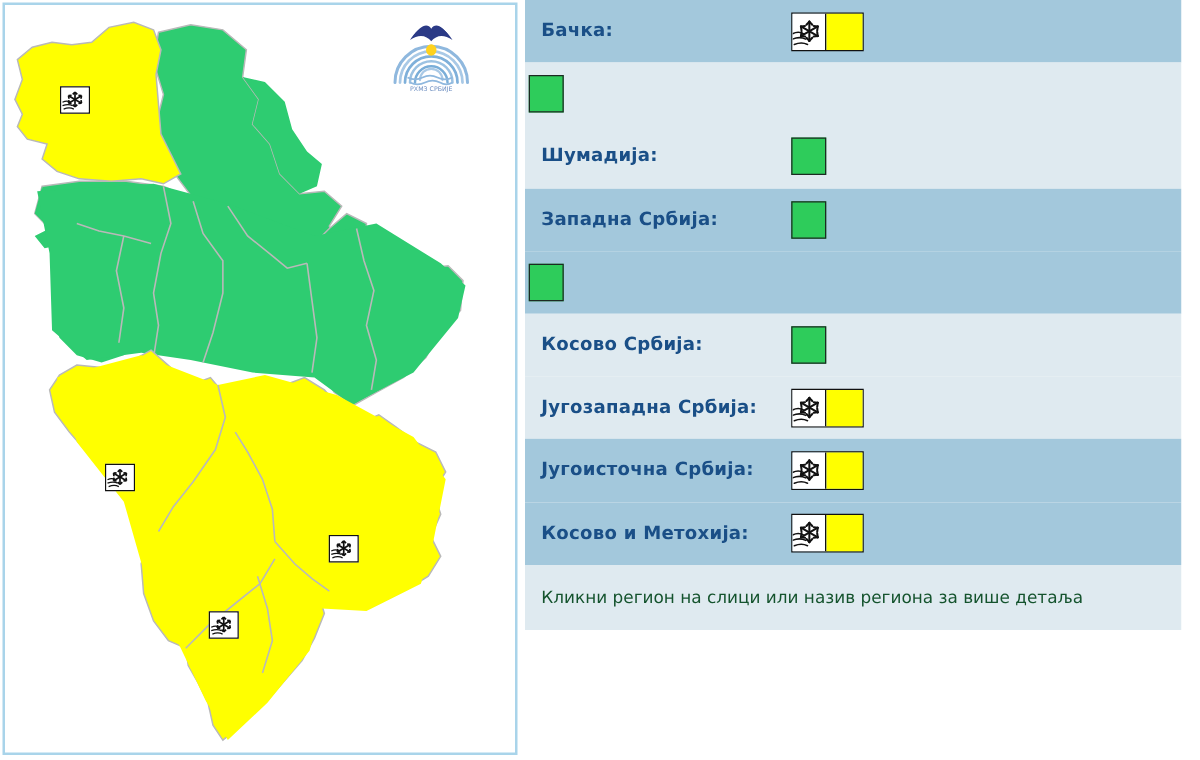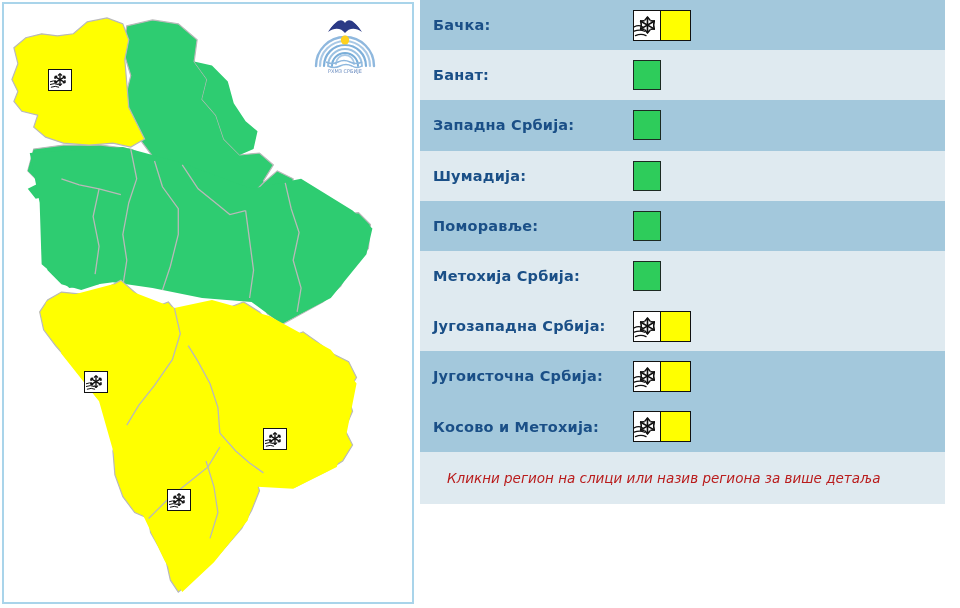--- a/index.html
+++ b/index.html
@@ -95,26 +95,25 @@
   
   .note-row {
     position: relative;
     width: 100%;
     height: 52px;
     background: #dfeaf0;
     display: flex;
     align-items: center;
   }
   .note-text {
-    padding-left: 27px;
+    padding-left: 13px;
     font-size: 13.5px;
     font-weight: normal;
-    color: #b91c1c;
+    color: #14532d;
     white-space: nowrap;
-    font-style: italic;
   }
 </style>
 </head>
 <body>
 
 <div id="page">
 
   <div class="map-panel">
 
     <svg class="map-svg" viewBox="0 0 412 602" preserveAspectRatio="none">
@@ -368,51 +367,49 @@
                   <path d="M1.5,25 q6,-2.5 11,0"></path>
               </g>
             </svg>
           </div>
           <div class="warn-color"></div>
         </div>
       </div>
     </div>
 
     <div class="row even">
-      <div class="row-label">Банат:</div>
       <div class="row-badges">
         <div class="sw-green"></div>
       </div>
     </div>
 
 
+
+    <div class="row even">
+      <div class="row-label">Шумадија:</div>
+      <div class="row-badges">
+        <div class="sw-green"></div>
+      </div>
+    </div>
 
     <div class="row odd">
       <div class="row-label">Западна Србија:</div>
       <div class="row-badges">
         <div class="sw-green"></div>
       </div>
     </div>
 
+    <div class="row odd">
+      <div class="row-badges">
+        <div class="sw-green"></div>
+      </div>
+    </div>
+
     <div class="row even">
-      <div class="row-label">Шумадија:</div>
-      <div class="row-badges">
-        <div class="sw-green"></div>
-      </div>
-    </div>
-
-    <div class="row odd">
-      <div class="row-label">Поморавље:</div>
-      <div class="row-badges">
-        <div class="sw-green"></div>
-      </div>
-    </div>
-
-    <div class="row even">
-      <div class="row-label">Метохија Србија:</div>
+      <div class="row-label">Косово Србија:</div>
       <div class="row-badges">
         <div class="sw-green"></div>
       </div>
     </div>
 
     <div class="row even">
       <div class="row-label">Југозападна Србија:</div>
       <div class="row-badges">
         <div class="warn-pair">
           <div class="warn-pict">

